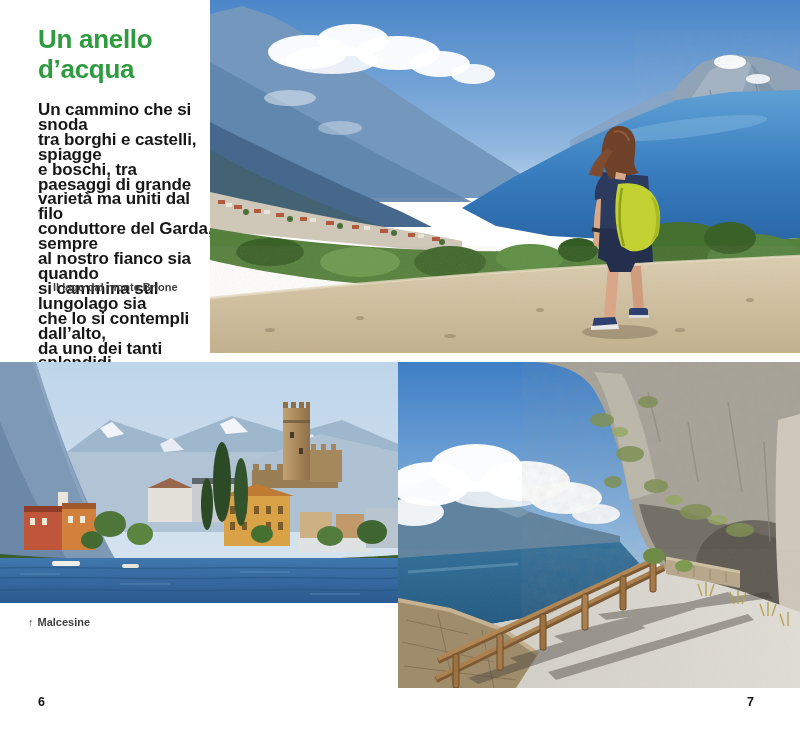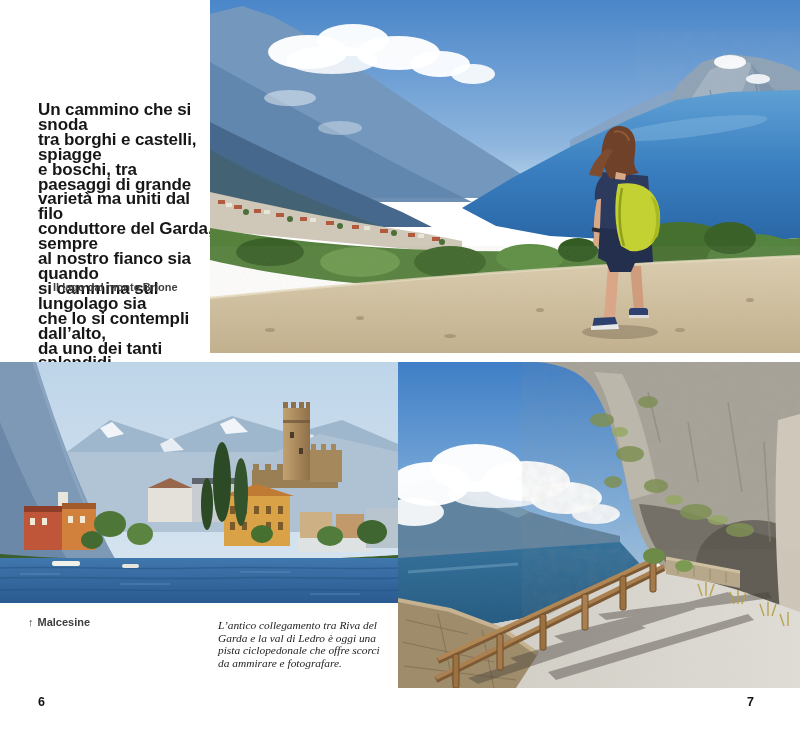--- a/index.html
+++ b/index.html
@@ -39,20 +39,22 @@
   .fig-top      { left:210px; top:0;     width:590px; height:353px; }
   .fig-malcesine{ left:0;     top:362px; width:398px; height:241px; }
   .fig-ponale   { left:398px; top:362px; width:402px; height:326px; }
   figure svg { display:block; width:100%; height:100%; }
 </style>
 </head>
 <body>
 
 <div class="page">
 
+  <h1 class="title">Un anello
+d’acqua</h1>
 
   <p class="intro">Un cammino che si snoda
 tra borghi e castelli, spiagge
 e boschi, tra paesaggi di grande
 varietà ma uniti dal filo
 conduttore del Garda, sempre
 al nostro fianco sia quando
 si cammina sul lungolago sia
 che lo si contempli dall’alto,
 da uno dei tanti splendidi
@@ -457,22 +459,18 @@
         </g>
       </g>
     </svg>
   </figure>
 
   <div class="caption cap-malcesine">
     <div class="cap-title"><span class="cap-arrow">↑</span><span>Malcesine</span></div>
   </div>
 
   <div class="caption cap-ponale">
-    <p class="cap-text">L’antico collegamento tra Riva del
-Garda e la val di Ledro è oggi una
-pista ciclopedonale che offre scorci
-da ammirare e fotografare.</p>
   </div>
 
   <div class="pagenum pagenum-left">6</div>
   <div class="pagenum pagenum-right">7</div>
 
 </div>
 
 </body></html>

